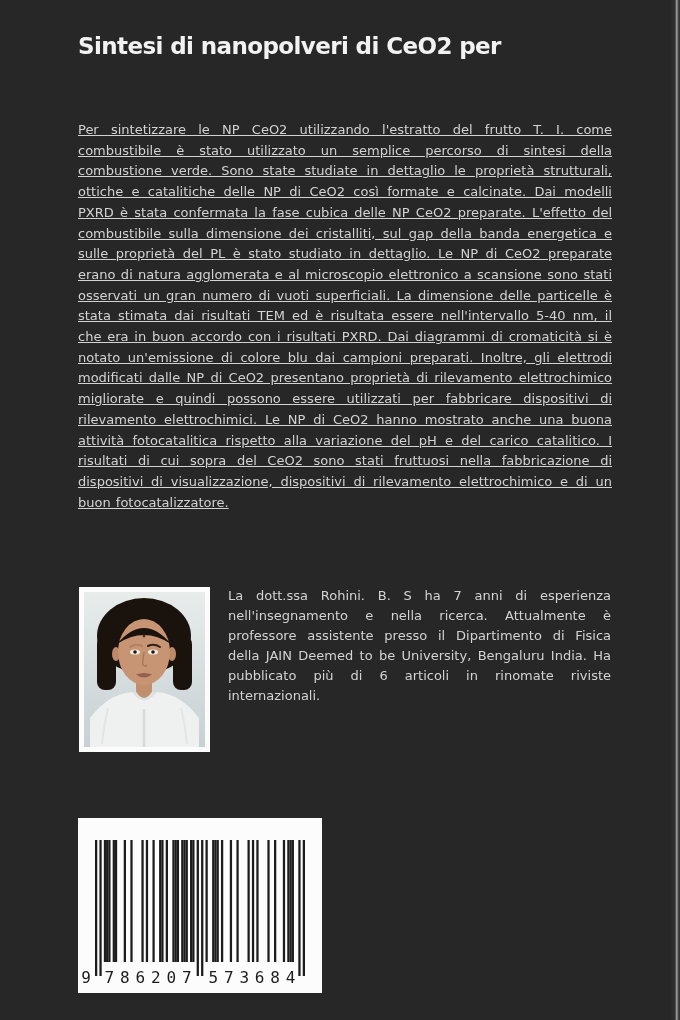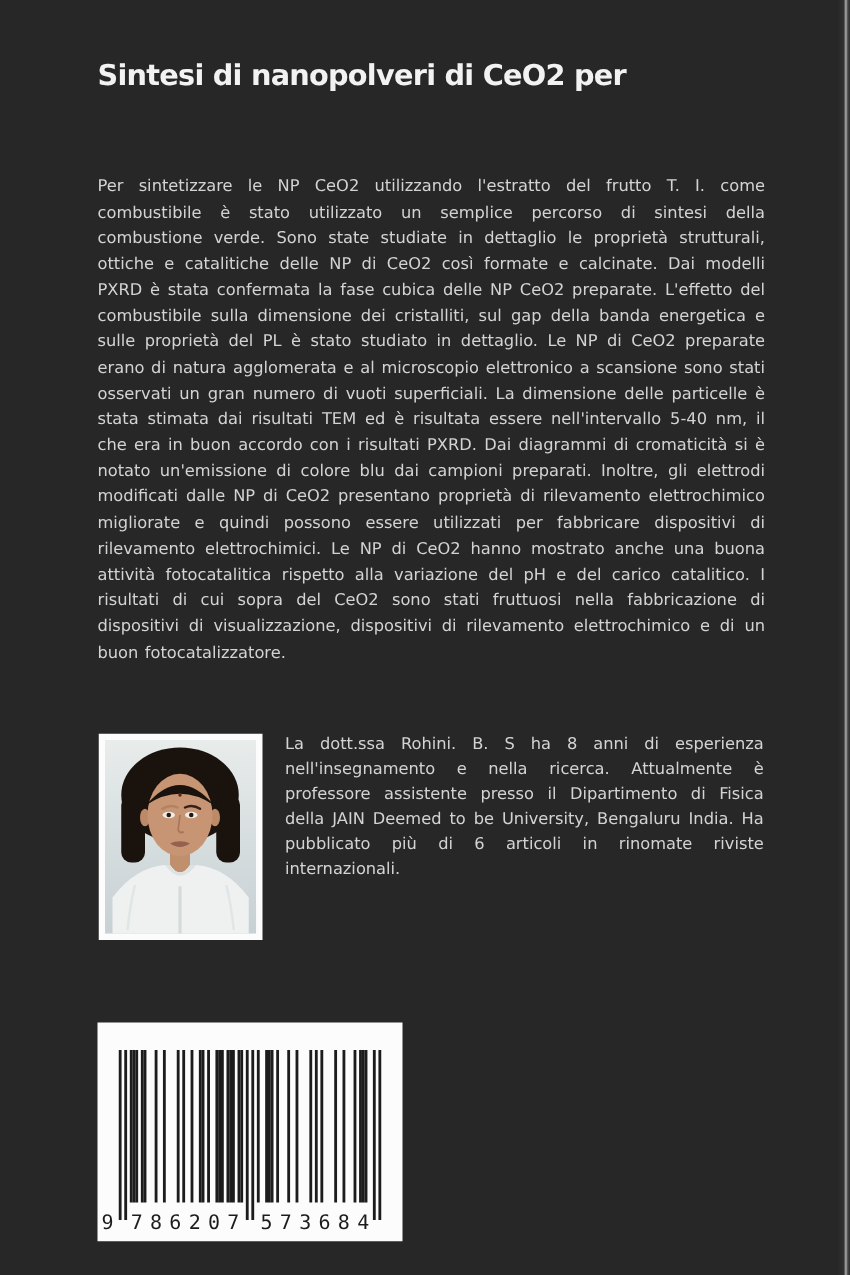--- a/index.html
+++ b/index.html
@@ -8,28 +8,28 @@
     width:680px;height:1020px;
     background:#272727;
     overflow:hidden;
     font-family:"DejaVu Sans",sans-serif;
   }
   .spine-edge{
     position:absolute;right:0;top:0;width:10px;height:100%;
     background:linear-gradient(to right,#272727 0%,#2e2e2e 35%,#313131 52%,#9a9a9a 62%,#8c8c8c 72%,#4a4a4a 82%,#2d2d2d 100%);
   }
   .title{
-    position:absolute;left:78px;top:45px;width:510px;
+    position:absolute;left:78px;top:30px;width:510px;
     color:#f2f2f2;font-size:23px;font-weight:bold;
     line-height:32px;letter-spacing:-0.6px;
   }
   .synopsis{
-    position:absolute;left:78px;top:140px;width:534px;
+    position:absolute;left:78px;top:120px;width:534px;
     color:#d3d3d3;font-size:13px;line-height:20.7px;
-    text-align:justify;word-spacing:1px;
+    text-align:justify;word-spacing:1px;text-decoration:underline;
   }
   .author-photo{
     position:absolute;left:79px;top:587px;width:121px;height:155px;
     background:#fcfcfc;padding:5px;
   }
   .author-photo svg{display:block;width:121px;height:155px;}
   .author-bio{
     position:absolute;left:228px;top:586px;width:383px;
     color:#d3d3d3;font-size:13px;line-height:20px;
     text-align:justify;word-spacing:1px;
@@ -91,21 +91,21 @@
       <path d="M60,60 L58.5,72 Q60,75 63,73.5" stroke="#a9765a" fill="none" stroke-width="1.4"></path>
       <path d="M52,82.5 Q60,79.5 68,82.5 Q60,88.5 52,82.5 Z" fill="#96604e"></path>
       <path d="M6,155 L6,126 Q24,102 48,100 L52,100 Q56,106 60,106 Q64,106 68,100 L73,100 Q97,102 115,126 L115,155 Z" fill="#eef1f0"></path>
       <path d="M48,100 Q60,117 73,100 L68,100 Q64,106 60,106 Q56,106 52,100 Z" fill="#dde3e2"></path>
       <path d="M60,117 L60,155" stroke="#d5dbda" stroke-width="2.5"></path>
       <path d="M24,116 Q20,132 18,152" stroke="#e0e6e5" stroke-width="2" fill="none"></path>
       <path d="M97,116 Q101,132 103,152" stroke="#e0e6e5" stroke-width="2" fill="none"></path>
     </svg>
   </div>
 
-  <div class="author-bio">La dott.ssa Rohini. B. S ha 8 anni di esperienza nell'insegnamento e nella ricerca. Attualmente è professore assistente presso il Dipartimento di Fisica della JAIN Deemed to be University, Bengaluru India. Ha pubblicato più di 6 articoli in rinomate riviste internazionali.</div>
+  <div class="author-bio">La dott.ssa Rohini. B. S ha 7 anni di esperienza nell'insegnamento e nella ricerca. Attualmente è professore assistente presso il Dipartimento di Fisica della JAIN Deemed to be University, Bengaluru India. Ha pubblicato più di 6 articoli in rinomate riviste internazionali.</div>
 
   <div class="barcode-box">
     <svg id="barcode-svg" width="244" height="175" viewBox="0 0 244 175">
         <rect x="17.00" y="22" width="2.26" height="136" fill="#1c1c1c"></rect>
         <rect x="21.42" y="22" width="2.26" height="136" fill="#1c1c1c"></rect>
         <rect x="25.84" y="22" width="2.26" height="122" fill="#1c1c1c"></rect>
         <rect x="28.05" y="22" width="2.26" height="122" fill="#1c1c1c"></rect>
         <rect x="30.26" y="22" width="2.26" height="122" fill="#1c1c1c"></rect>
         <rect x="34.68" y="22" width="2.26" height="122" fill="#1c1c1c"></rect>
         <rect x="36.89" y="22" width="2.26" height="122" fill="#1c1c1c"></rect>

